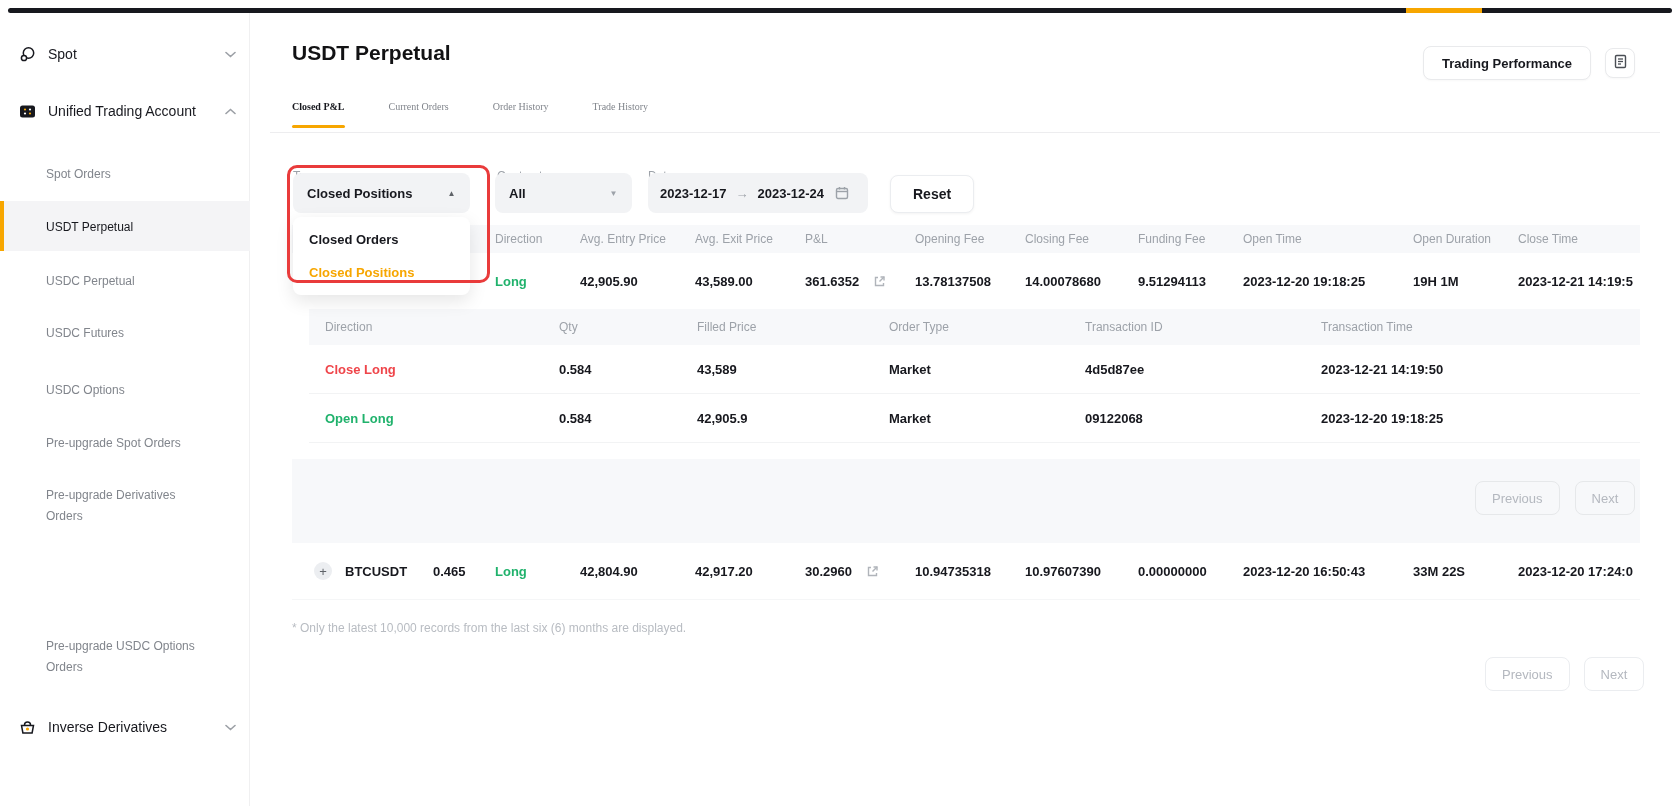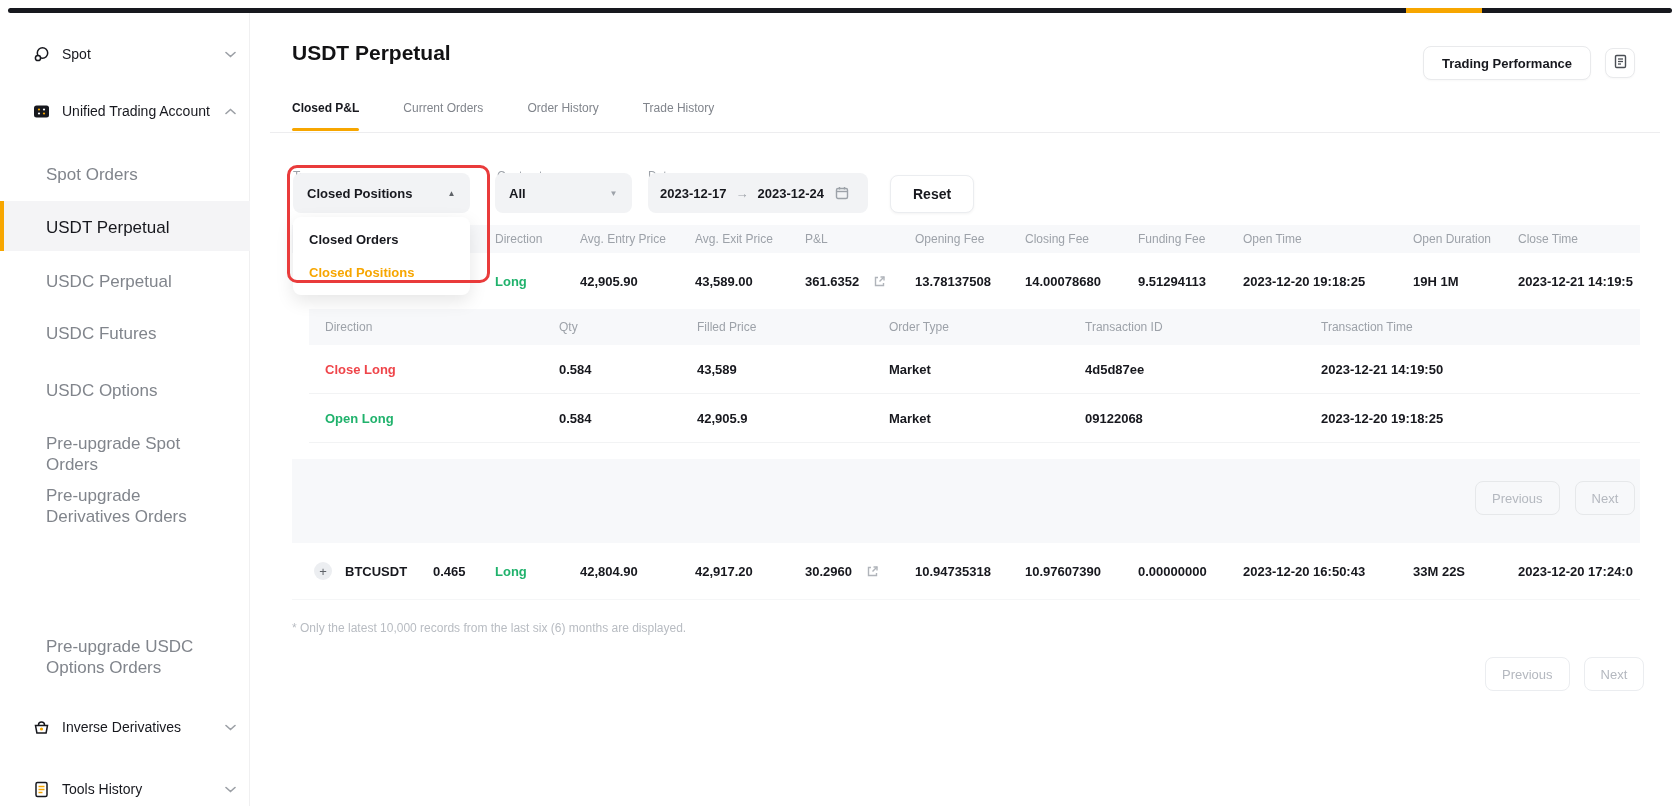--- a/index.html
+++ b/index.html
@@ -6,42 +6,42 @@
   html,body { width:1680px; height:806px; }
   body {
     font-family:"Liberation Sans", sans-serif;
     background:#ffffff; color:#17181e; overflow:hidden; position:relative;
   }
   .topbar { position:absolute; left:8px; top:8px; width:1664px; height:5px; background:#17181e; border-radius:3px; }
   .topbar .accent-seg { position:absolute; left:1398px; top:0; width:76px; height:5px; background:#f7a600; }
 
   
   .sidebar { position:absolute; left:0; top:13px; width:250px; height:793px; background:#fff; border-right:1px solid #f0f0f1; }
-  .side-item { position:absolute; left:0; width:250px; display:flex; align-items:center; cursor:pointer;padding-left:14px; }
+  .side-item { position:absolute; left:0; width:250px; display:flex; align-items:center; cursor:pointer; }
   .side-item .ic { width:17px; height:17px; margin-left:19px; flex:0 0 17px; display:flex; align-items:center; }
   .side-item .lbl { margin-left:12px; font-size:14px; font-weight:500; color:#17181e; }
   .side-item .chev { position:absolute; right:14px; display:flex; }
-  .sub-item { position:absolute; left:0; width:250px; padding-left:46px; padding-right:40px; font-size:17px; color:#81858c; line-height:21px; cursor:pointer; }
+  .sub-item { position:absolute; left:0; width:250px; padding-left:46px; padding-right:40px; font-size:12px; color:#81858c; line-height:21px; cursor:pointer; }
   .sub-item.active { color:#17181e; font-weight:500; }
   .active-row { position:absolute; left:0; top:188px; width:250px; height:50px; background:#f4f4f6; }
   .active-row .bar { position:absolute; left:0; top:0; width:4px; height:50px; background:#f7a600; }
 
   
   .main { position:absolute; left:250px; top:13px; width:1430px; height:793px; }
   .page-title { position:absolute; left:42px; top:28px; font-size:21px; font-weight:700; color:#121214; }
   .hdr-actions { position:absolute; top:33px; left:1173px; display:flex; gap:14px; }
   .btn-perf { height:34px; padding:0 18px; background:#fff; border:1px solid #e9eaec; border-radius:8px;
               font-size:13px; font-weight:700; color:#17181e; display:flex; align-items:center; cursor:pointer;
               box-shadow:0 1px 2px rgba(0,0,0,.03); font-family:inherit; }
   .btn-report { width:30px; height:30px; margin-top:2px; background:#fff; border:1px solid #e9eaec; border-radius:8px;
                 display:flex; align-items:center; justify-content:center; cursor:pointer;
                 box-shadow:0 1px 2px rgba(0,0,0,.03); }
 
   .tabs { position:absolute; left:42px; top:88px; display:flex; gap:44px; }
-  .tab { font-size:12px; color:#81858c; padding-bottom:16px; position:relative; cursor:pointer; }
+  .tab { font-size:10px; color:#81858c; padding-bottom:16px; position:relative; cursor:pointer;font-family:Liberation Serif, serif; }
   .tab.active { color:#17181e; font-weight:700; }
   .tab.active::after { content:""; position:absolute; left:0; right:0; bottom:0; height:3px; background:#f7a600; border-radius:2px; }
   .tabs-divider { position:absolute; left:20px; top:119px; width:1390px; height:1px; background:#ededef; }
 
   
   .filter-label { position:absolute; top:156px; font-size:12px; color:#9da2a9; }
   .f-type-label { left:43px; } .f-contracts-label { left:247px;text-align:right; } .f-date-label { left:398px; }
   .select-box { position:absolute; top:160px; height:40px; background:#f2f3f5; border-radius:8px;
                 display:flex; align-items:center; font-size:13px; font-weight:700; color:#17181e; cursor:pointer; }
   .sel-type { left:43px; width:177px; padding:0 14px; }
@@ -160,36 +160,20 @@
         </svg>
     </span>
     <span class="lbl">Inverse Derivatives</span>
     <span class="chev">
       <svg width="11" height="7" viewBox="0 0 11 7">
           <polyline points="1,1.5 5.5,5.5 10,1.5" fill="none" stroke="#9ca0a6" stroke-width="1.6" stroke-linecap="round"></polyline>
         </svg>
     </span>
   </div>
 
-  <div class="side-item" style="top:762px;height:28px;">
-    <span class="ic">
-      <svg width="17" height="17" viewBox="0 0 17 17">
-          <rect x="3" y="1.5" width="11" height="14" rx="1.5" fill="none" stroke="#17181e" stroke-width="1.5"></rect>
-          <line x1="5.5" y1="5.5" x2="11.5" y2="5.5" stroke="#f7a600" stroke-width="1.5"></line>
-          <line x1="5.5" y1="8.5" x2="11.5" y2="8.5" stroke="#f7a600" stroke-width="1.5"></line>
-          <line x1="5.5" y1="11.5" x2="9.5" y2="11.5" stroke="#f7a600" stroke-width="1.5"></line>
-        </svg>
-    </span>
-    <span class="lbl">Tools History</span>
-    <span class="chev">
-      <svg width="11" height="7" viewBox="0 0 11 7">
-          <polyline points="1,1.5 5.5,5.5 10,1.5" fill="none" stroke="#9ca0a6" stroke-width="1.6" stroke-linecap="round"></polyline>
-        </svg>
-    </span>
-  </div>
 </aside>
 
 <main class="main">
 
   <h1 class="page-title">USDT Perpetual</h1>
 
   <div class="hdr-actions">
     <button class="btn-perf">Trading Performance</button>
     <button class="btn-report">
       <span>

